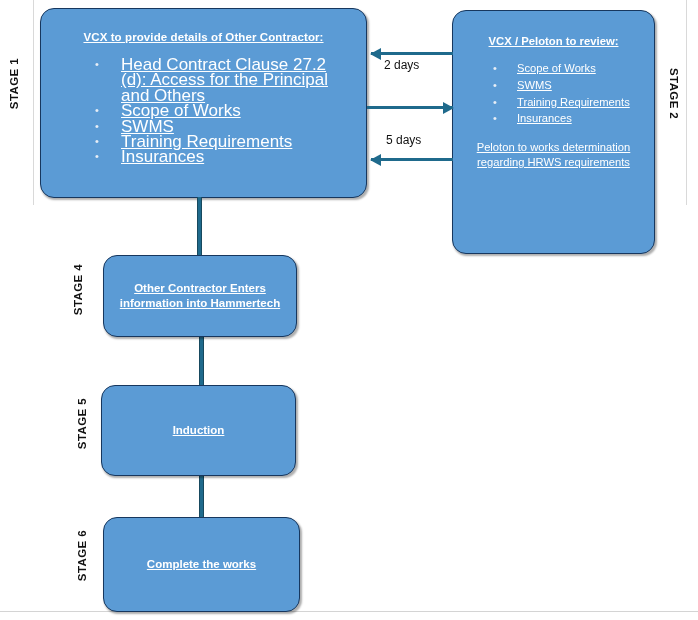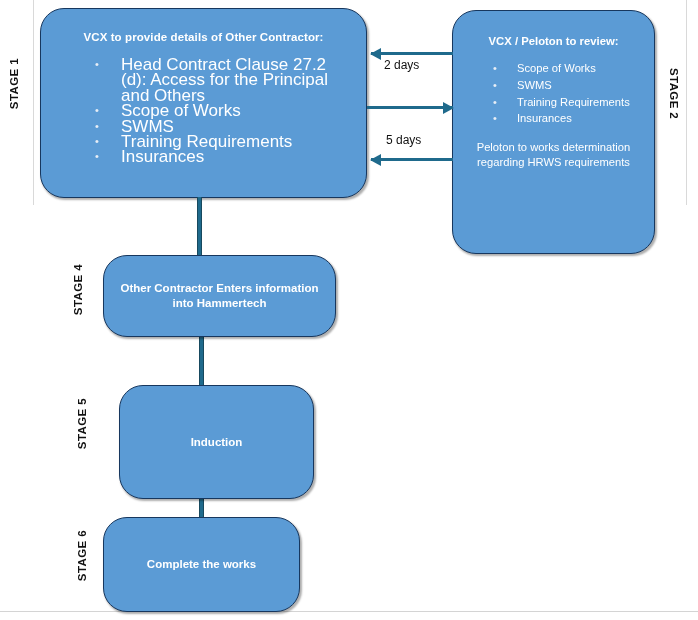--- a/index.html
+++ b/index.html
@@ -32,23 +32,24 @@
     height: 1px;
     background: #d4d4d4;
   }
 
   
   .box {
     position: absolute;
     box-sizing: border-box;
     background: #5B9BD5;
     border: 1.6px solid #17375E;
-    border-radius: 24px;
+    border-radius: 14px;
     color: #ffffff;
     box-shadow: 1.5px 2px 2px rgba(0,0,0,0.32);
+    text-decoration: underline;
   }
 
   .box-title {
     font-weight: bold;
     text-align: center;
     color: #ffffff;
   }
 
   .bullets {
     list-style: none;
@@ -127,22 +128,22 @@
     display: flex;
     align-items: center;
     justify-content: center;
     text-align: center;
   }
   .box-simple .box-title {
     font-size: 11.5px;
     line-height: 15px;
     padding: 0 12px;
   }
-  #box-stage4 { left: 103px; top: 255px;  width: 233px; height: 82px; }
-  #box-stage5 { left: 119px; top: 385px;  width: 195px; height: 114px; }
+  #box-stage4 { left: 103px; top: 255px;  width: 194px; height: 82px; }
+  #box-stage5 { left: 101px; top: 385px;  width: 195px; height: 91px; }
   #box-stage6 { left: 103px; top: 517px;  width: 197px; height: 95px; }
 
   
   .connector-v {
     position: absolute;
     width: 5px;
     background: #1F6A8C;
     border-left: 1px solid #17495E;
     border-right: 1px solid #17495E;
     box-sizing: border-box;

